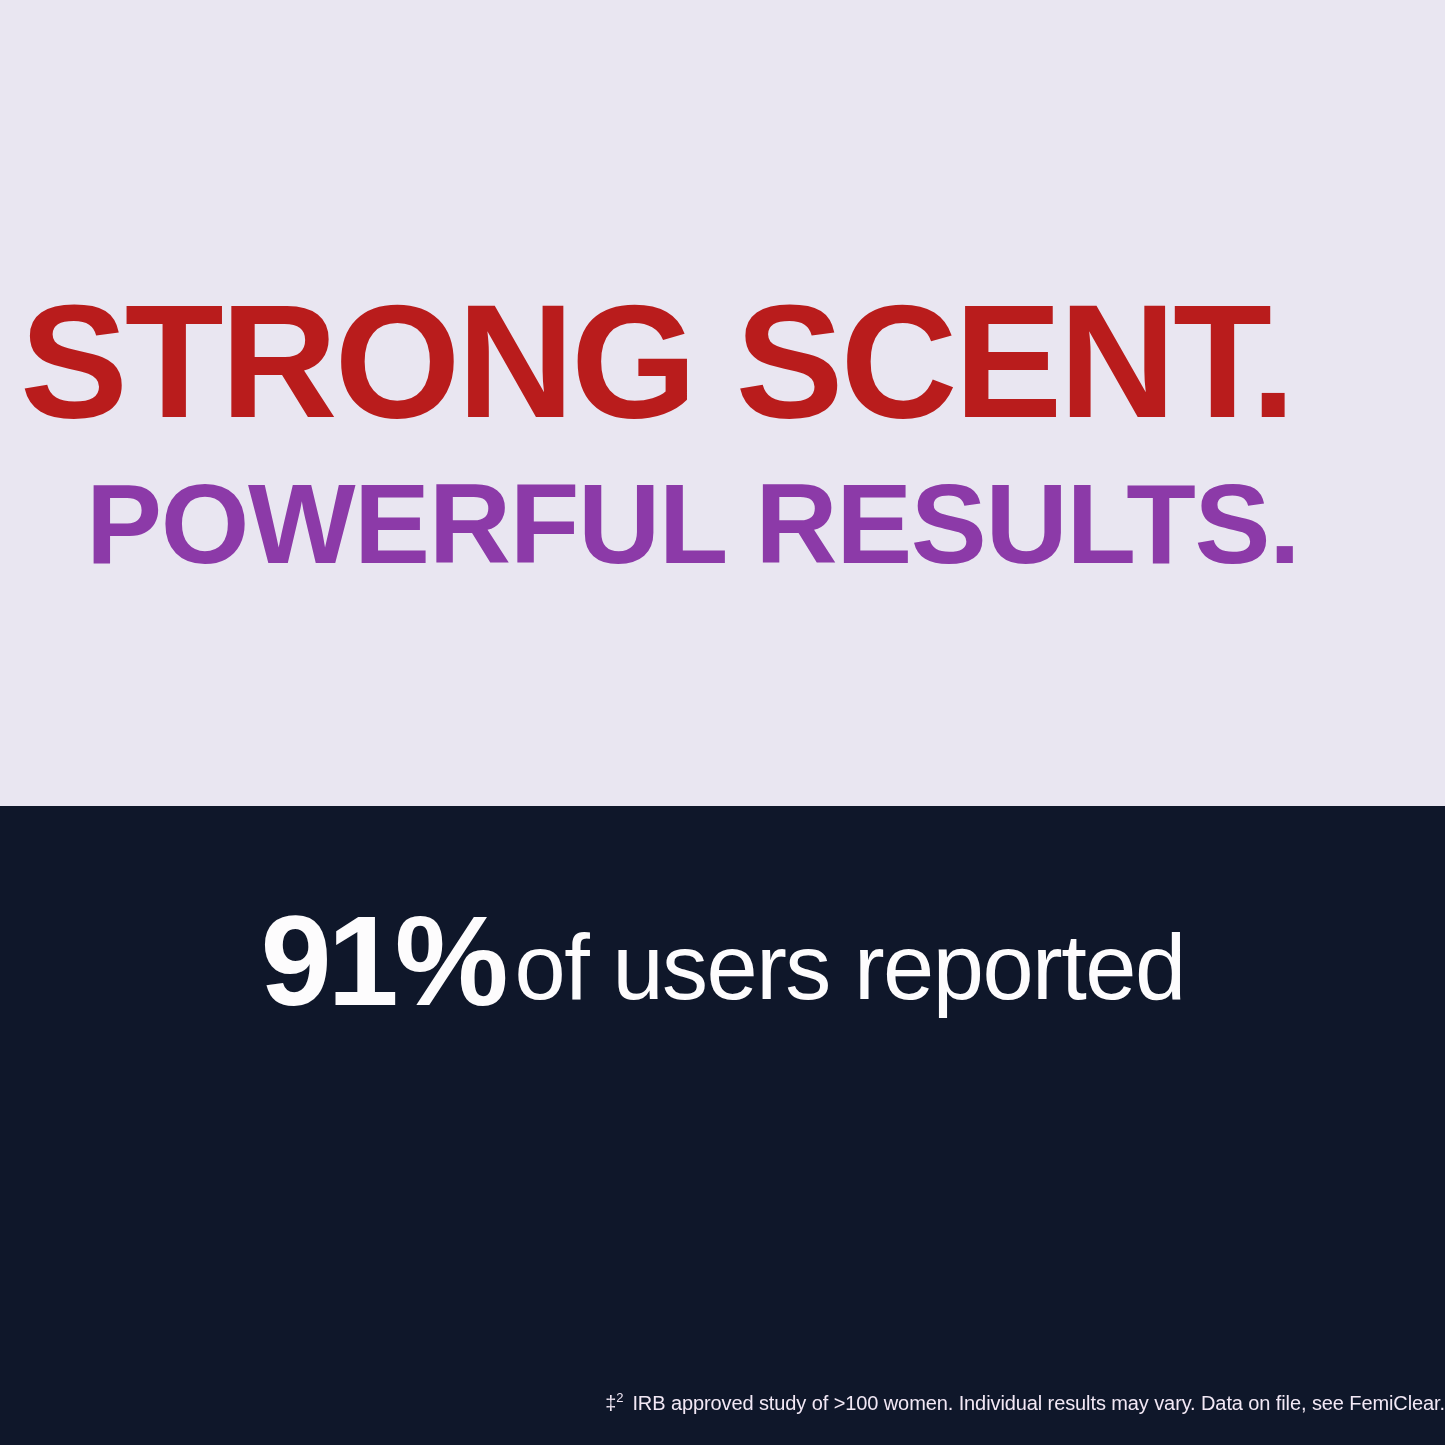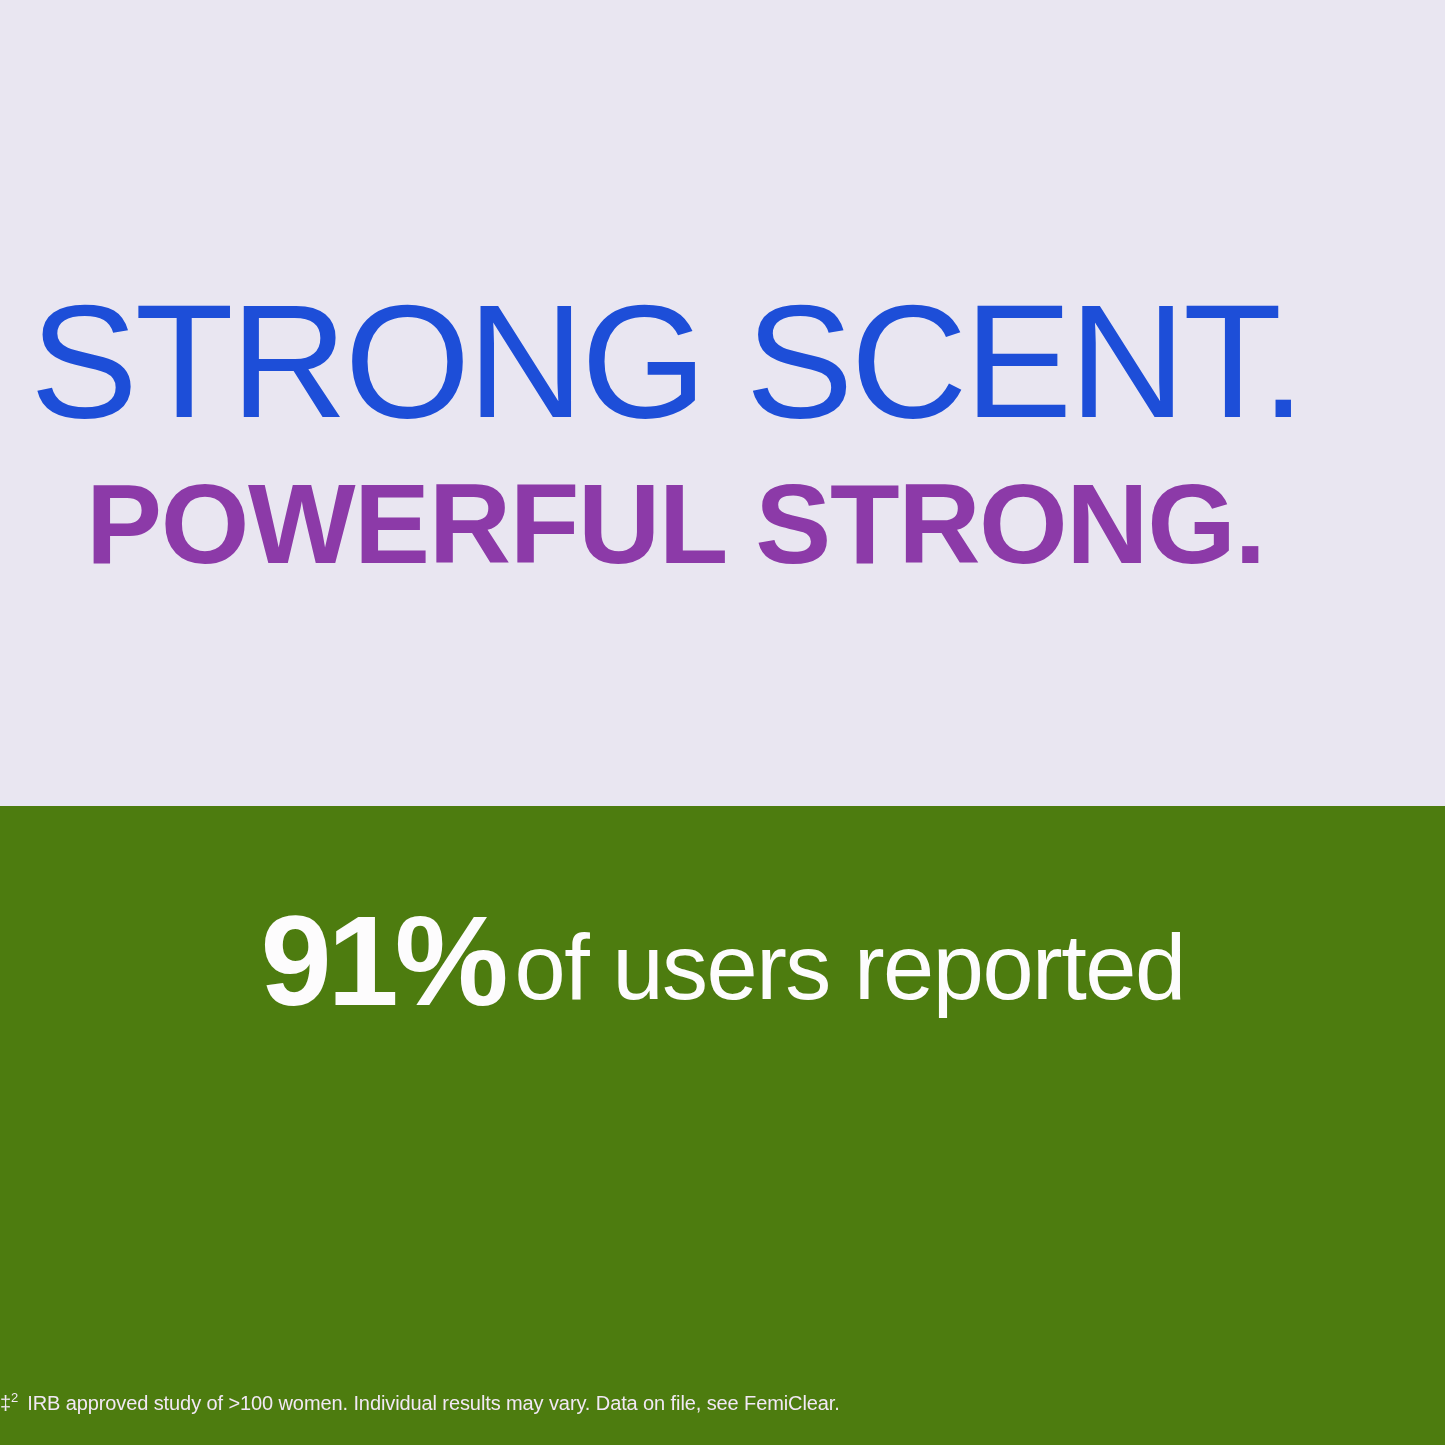--- a/index.html
+++ b/index.html
@@ -33,26 +33,26 @@
 
   .headline-stack {
     position: absolute;
     left: 0;
     top: 286px;
     width: 100%;
   }
 
   .headline-line1 {
     font-family: "Liberation Sans", sans-serif;
-    font-weight: 400;
+    font-weight: 700;
     font-size: 162px;
     line-height: 0.92;
     letter-spacing: -3.2px;
-    color: #1d4ed8;
-    padding-left: 30px;
+    color: #b91c1c;
+    padding-left: 20px;
     white-space: nowrap;
     transform: scaleX(1.0);
     transform-origin: left center;
   }
 
   .headline-line2 {
     font-family: "Liberation Sans", sans-serif;
     font-weight: 700;
     font-size: 114px;
     line-height: 1.0;
@@ -60,21 +60,21 @@
     color: #8c3aa8;
     padding-left: 86px;
     margin-top: 32px;
     white-space: nowrap;
   }
 
   
   .stat-panel {
     position: relative;
     flex: 1 1 auto;
-    background: #4d7c0f;
+    background: #0f172a;
     overflow: hidden;
   }
 
   .stat-block {
     position: absolute;
     left: 0;
     right: 0;
     top: 100px;
     text-align: center;
     color: #ffffff;
@@ -105,21 +105,21 @@
     letter-spacing: 0;
     margin-left: 1px;
   }
 
   
   .footnote {
     position: absolute;
     left: 0;
     right: 0;
     bottom: 28px;
-    text-align: left;
+    text-align: right;
     font-family: "Liberation Sans", sans-serif;
     font-size: 20px;
     line-height: 28px;
     letter-spacing: -0.1px;
     color: #f2e8f5;
     white-space: nowrap;
   }
 
   .footnote-marker {
     margin-right: 9px;
@@ -130,21 +130,21 @@
   }
 </style>
 </head>
 <body>
 
 <div id="ad-card">
 
   <section class="headline-panel">
     <div class="headline-stack">
       <div class="headline-line1">STRONG SCENT.</div>
-      <div class="headline-line2">POWERFUL STRONG.</div>
+      <div class="headline-line2">POWERFUL RESULTS.</div>
     </div>
   </section>
 
   <section class="stat-panel">
 
     <div class="stat-block">
 
       <span class="stat-line">
         <span class="stat-bignum">91%</span><span>of users reported</span>
       </span>

